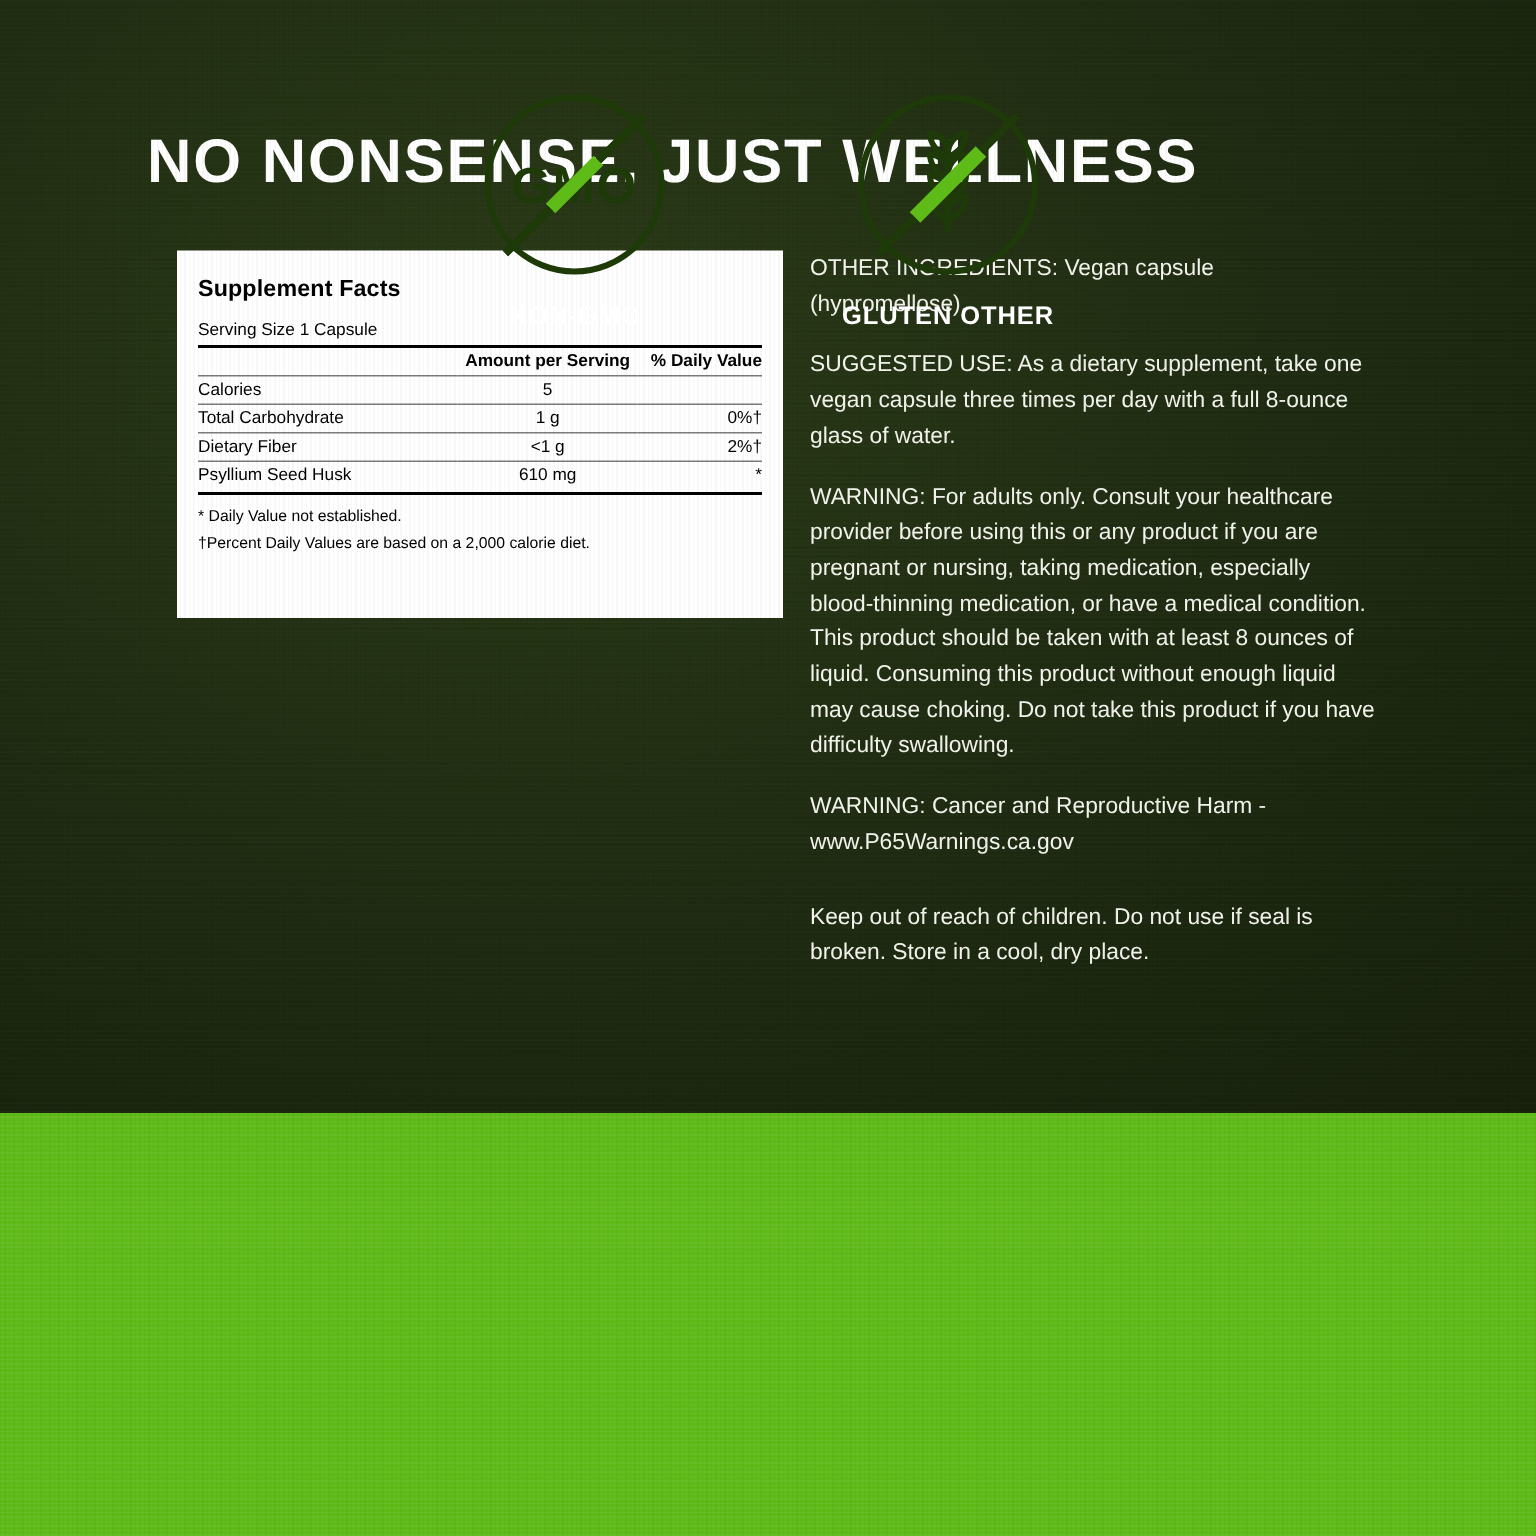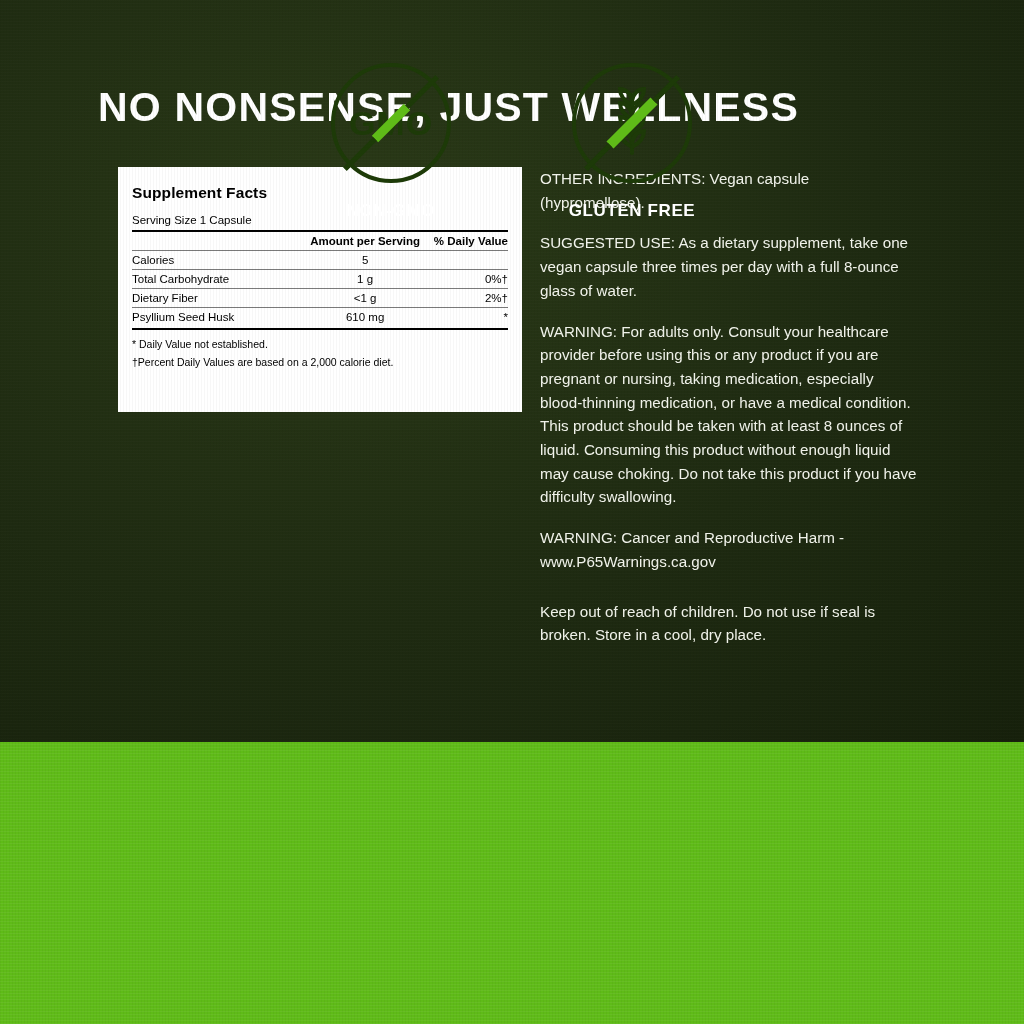--- a/index.html
+++ b/index.html
@@ -239,16 +239,16 @@
           <path d="M62 72 C70 68, 74 62, 74 56 C68 56, 63 61, 62 68"></path>
           <path d="M62 86 C54 82, 50 76, 50 70 C56 70, 61 75, 62 82"></path>
           <path d="M62 86 C70 82, 74 76, 74 70 C68 70, 63 75, 62 82"></path>
         </g>
         <line x1="16" y1="108" x2="108" y2="16" stroke="#1d3a08" stroke-width="5"></line>
         <line x1="40" y1="84" x2="84" y2="40" stroke="#5fbb18" stroke-width="10"></line>
         <line x1="16" y1="108" x2="40" y2="84" stroke="#1d3a08" stroke-width="5"></line>
         <line x1="84" y1="40" x2="108" y2="16" stroke="#1d3a08" stroke-width="5"></line>
       </svg>
     </span>
-    <span class="label">GLUTEN FREE</span>
+    <span class="label">GLUTEN OTHER</span>
   </div>
 
 </div>
 
 </body></html>

